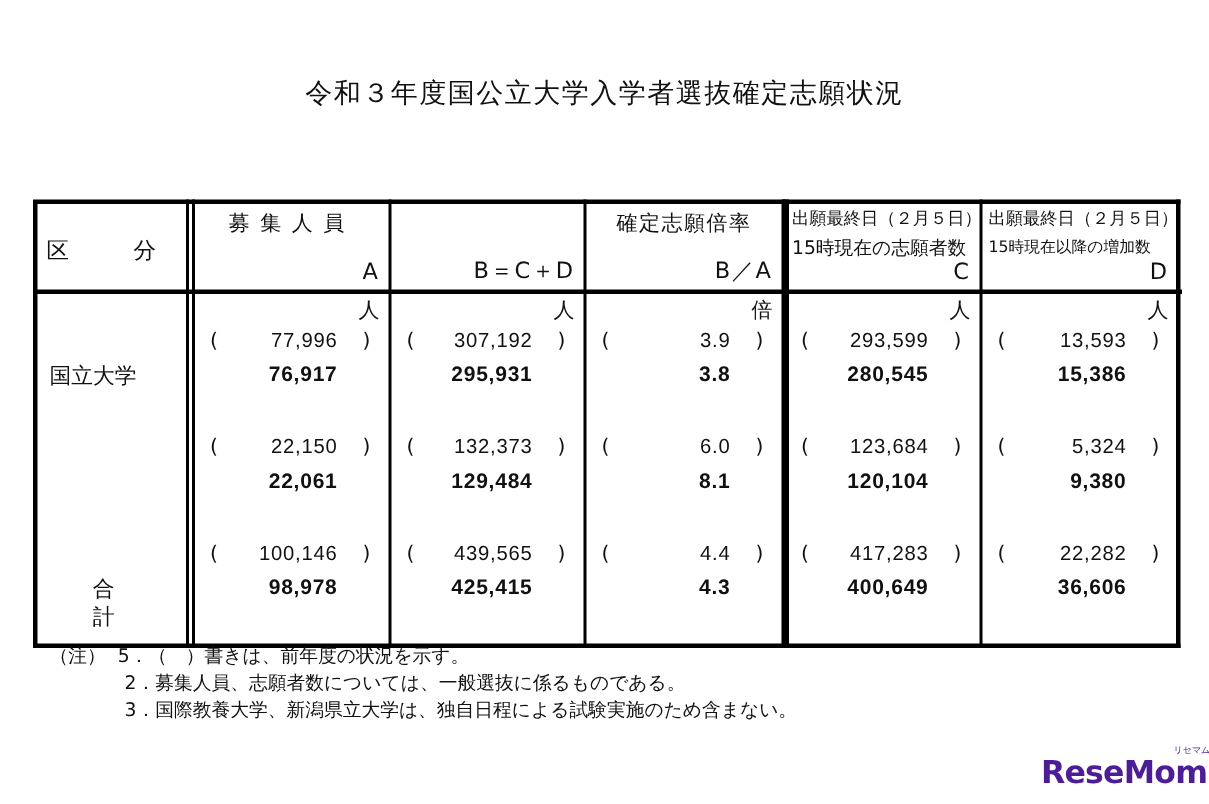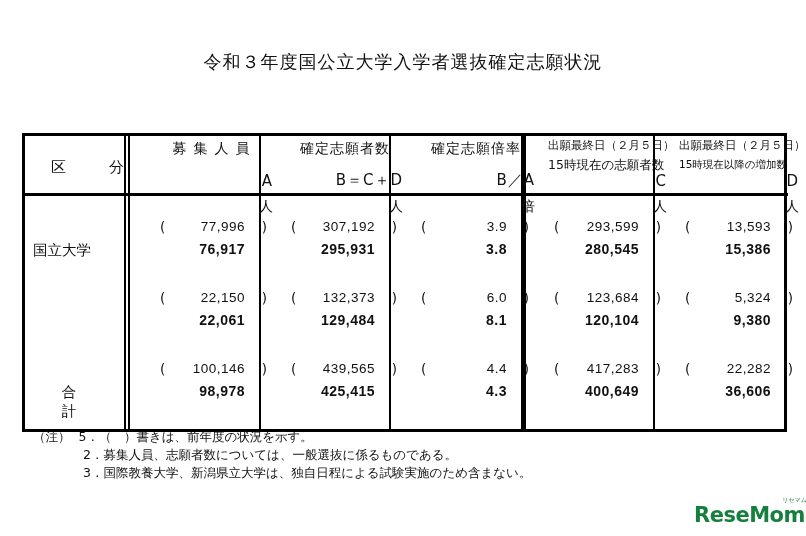--- a/index.html
+++ b/index.html
@@ -9,40 +9,40 @@
            font-size:18px; letter-spacing:1px; color:#111; }
   .tbl { position:absolute; left:22px; top:133px; width:763px; height:295px; }
   .outer { position:absolute; left:0; top:0; width:498px; height:293px;
            border:3px solid #000; box-sizing:content-box; pointer-events:none; }
   .cd-frame { position:absolute; left:500px; top:0; width:262px; height:293px;
               border-top:3px solid #000; border-right:3px solid #000; border-bottom:3px solid #000;
               box-sizing:content-box; pointer-events:none;}
   .vline { position:absolute; top:0; width:2px; background:#000; height:297px; }
   .dline { position:absolute; top:0; width:2px; height:297px; background:#000; }
   .hline { position:absolute; left:0; height:3px; background:#000; }
-  .cell { position:absolute; box-sizing:border-box;margin-left:20px; }
+  .cell { position:absolute; box-sizing:border-box; }
   .hdr-name { position:absolute; top:4px; width:100%; text-align:center; font-size:14px; letter-spacing:1px; }
   .hdr-name.wide { letter-spacing:7px; }
   .hdr-small { position:absolute; left:4px; font-size:11.5px; white-space:nowrap; }
   .hdr-small.tiny { font-size:10.5px; }
   .hdr-formula { position:absolute; bottom:3px; right:6px; font-size:15px; letter-spacing:1px; }
   .kubun { position:absolute; left:0; top:22px; width:106px; text-align:center; font-size:15px; letter-spacing:14px; }
   .unit { position:absolute; top:2px; right:6px; font-size:14px; }
   .prev { position:absolute; font-size:13.5px; width:100%; }
   .prev .lp { position:absolute; left:10px; }
   .prev .rp { position:absolute; right:12px; }
   .prev .num { position:absolute; right:34px; font-family:"Liberation Sans Narrow","Liberation Sans",sans-serif; letter-spacing:0.5px; }
   .cur { position:absolute; right:34px; font-size:14px; font-weight:bold; font-family:"Liberation Sans", sans-serif; letter-spacing:0.5px; }
   .rowlabel { position:absolute; left:0; width:106px; text-align:center; font-size:14.5px; }
   .rowlabel.spaced { letter-spacing:34px; padding-left:30px; box-sizing:border-box; }
   .notes { position:absolute; left:33px; top:428px; font-size:12.5px; line-height:18px; }
   .notes div { white-space:nowrap; }
   .notes .ind { padding-left:50px; }
   .logo { position:absolute; left:694px; top:503px; font-family:"DejaVu Sans", sans-serif; font-weight:bold;
-          font-size:21px; color:#15803d; letter-spacing:-0.5px; }
+          font-size:21px; color:#4c1d95; letter-spacing:-0.5px; }
   .logo .kana { position:absolute; right:-2px; top:-7px; font-size:6px; font-weight:normal; letter-spacing:0; }
 </style>
 </head>
 <body>
 
 <div class="title">令和３年度国公立大学入学者選抜確定志願状況</div>
 
 <div class="tbl">
 
   <div class="outer"></div>
@@ -60,21 +60,20 @@
   <div class="cell" style="left:3px; top:3px; width:99px; height:57px;">
     <div class="kubun" style="width:99px;">区　分</div>
   </div>
 
   <div class="cell" style="left:108px; top:3px; width:129px; height:57px;">
     <div class="hdr-name wide">募集人員</div>
     <div class="hdr-formula">A</div>
   </div>
 
   <div class="cell" style="left:239px; top:3px; width:128px; height:57px;">
-    <div class="hdr-name">確定志願者数</div>
     <div class="hdr-formula">B＝C＋D</div>
   </div>
 
   <div class="cell" style="left:369px; top:3px; width:130px; height:57px;">
     <div class="hdr-name">確定志願倍率</div>
     <div class="hdr-formula">B／A</div>
   </div>
 
   <div class="cell" style="left:502px; top:3px; width:129px; height:57px;">
     <div class="hdr-small" style="top:2px;">出願最終日（２月５日）</div>

